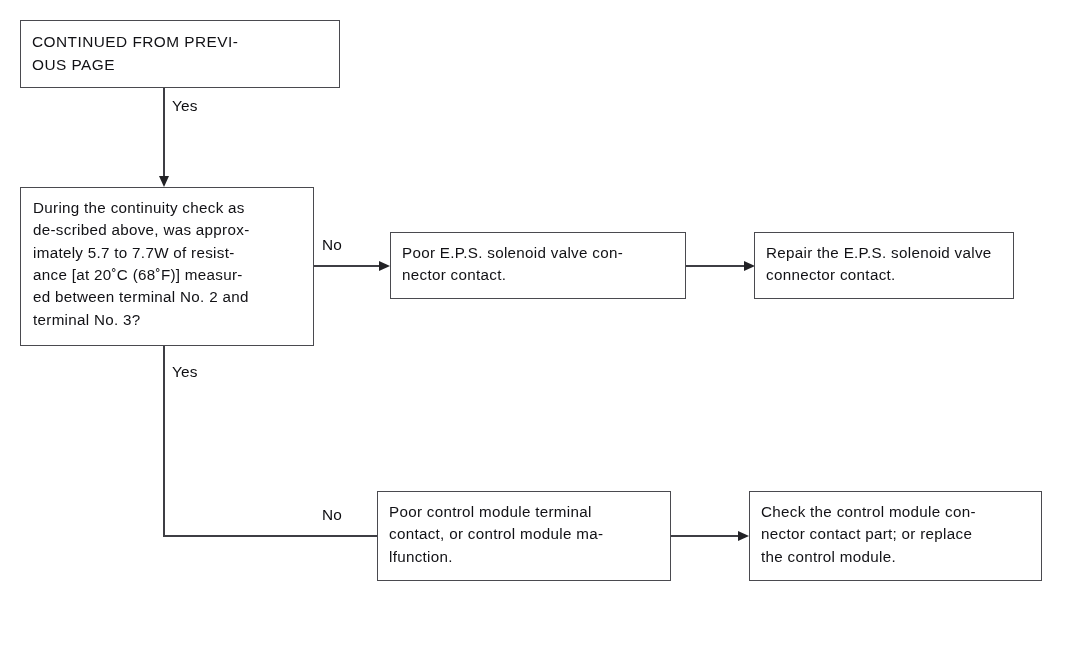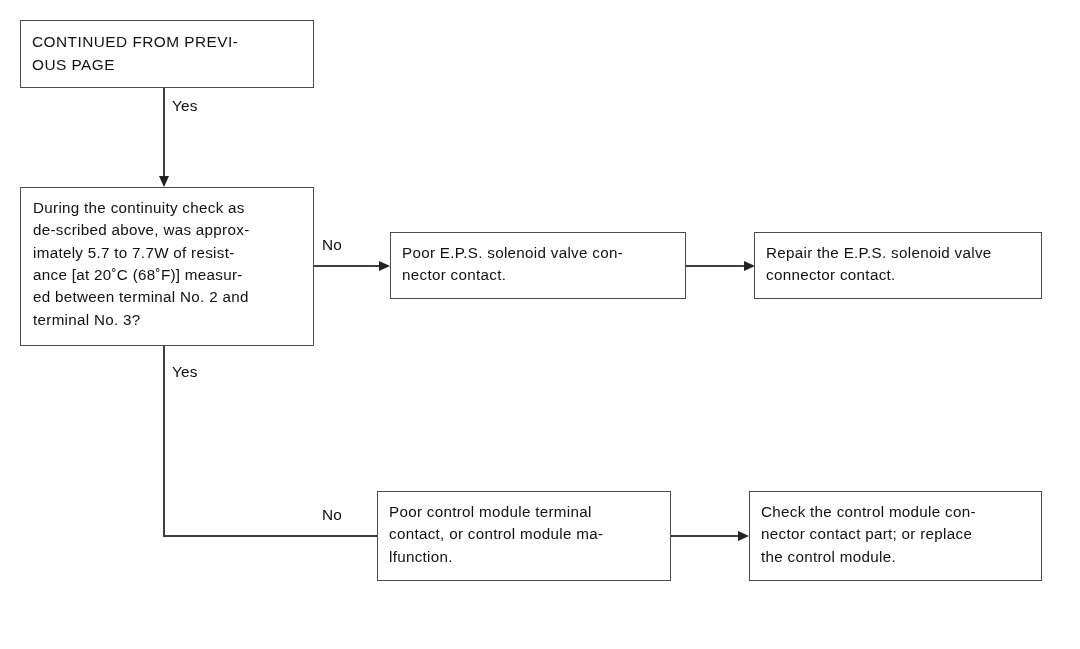--- a/index.html
+++ b/index.html
@@ -67,21 +67,21 @@
     color: #0d0d10;
     letter-spacing: 0.01em;
     white-space: nowrap;
   }
 </style>
 </head>
 <body>
 
 <div id="canvas">
 
-  <div class="node caps" style="left:20px; top:20px; width:294px; height:68px;">CONTINUED FROM PREVI-
+  <div class="node caps" style="left:20px; top:20px; width:320px; height:68px;">CONTINUED FROM PREVI-
 OUS PAGE</div>
 
   <div class="line v" style="left:163px; top:88px; height:94px;"></div>
   <div class="arrow down" style="left:159px; top:176px;"></div>
   <div class="branch-label" style="left:172px; top:97px;">Yes</div>
 
   <div class="node" style="left:20px; top:187px; width:294px; height:159px;padding-left:12px;">During the continuity check as
 de-scribed above, was approx-
 imately 5.7 to 7.7W of resist-
 ance [at 20˚C (68˚F)] measur-
@@ -91,21 +91,21 @@
   <div class="line h" style="left:314px; top:265px; width:66px;"></div>
   <div class="arrow right" style="left:379px; top:261px;"></div>
   <div class="branch-label" style="left:322px; top:236px;">No</div>
 
   <div class="node" style="left:390px; top:232px; width:296px; height:67px;">Poor E.P.S. solenoid valve con-
 nector contact.</div>
 
   <div class="line h" style="left:686px; top:265px; width:60px;"></div>
   <div class="arrow right" style="left:744px; top:261px;"></div>
 
-  <div class="node" style="left:754px; top:232px; width:288px; height:67px;">Repair the E.P.S. solenoid valve
+  <div class="node" style="left:754px; top:232px; width:260px; height:67px;">Repair the E.P.S. solenoid valve
 connector contact.</div>
 
   <div class="line v" style="left:163px; top:346px; height:191px;"></div>
   <div class="branch-label" style="left:172px; top:363px;">Yes</div>
   <div class="line h" style="left:163px; top:535px; width:214px;"></div>
   <div class="branch-label" style="left:322px; top:506px;">No</div>
 
   <div class="node" style="left:377px; top:491px; width:294px; height:90px;">Poor control module terminal
 contact, or control module ma-
 lfunction.</div>

